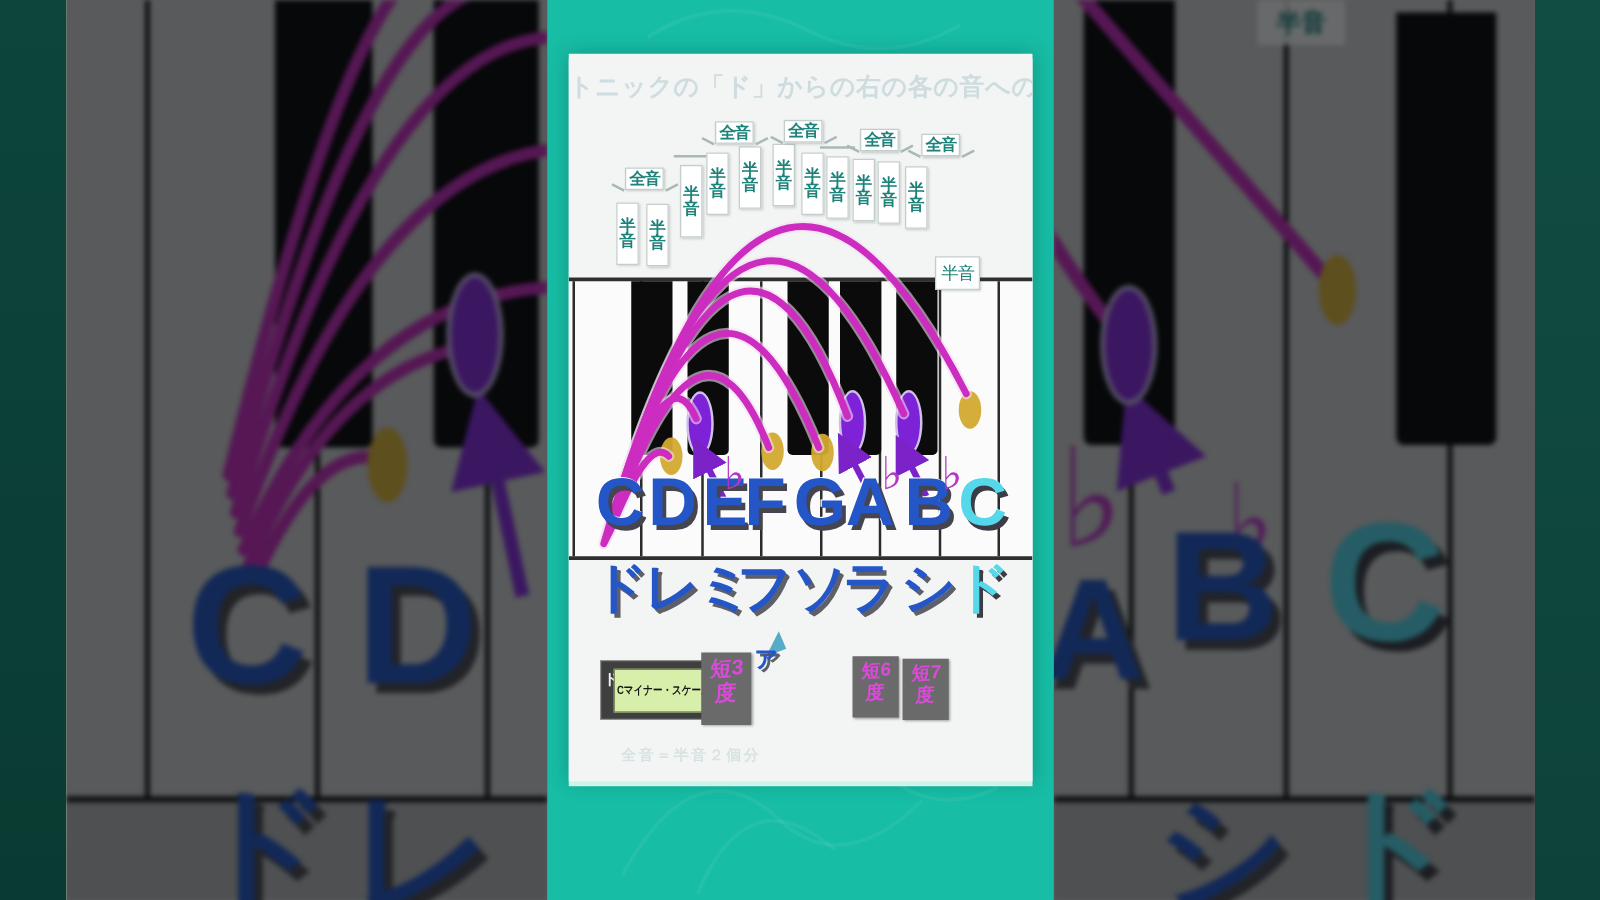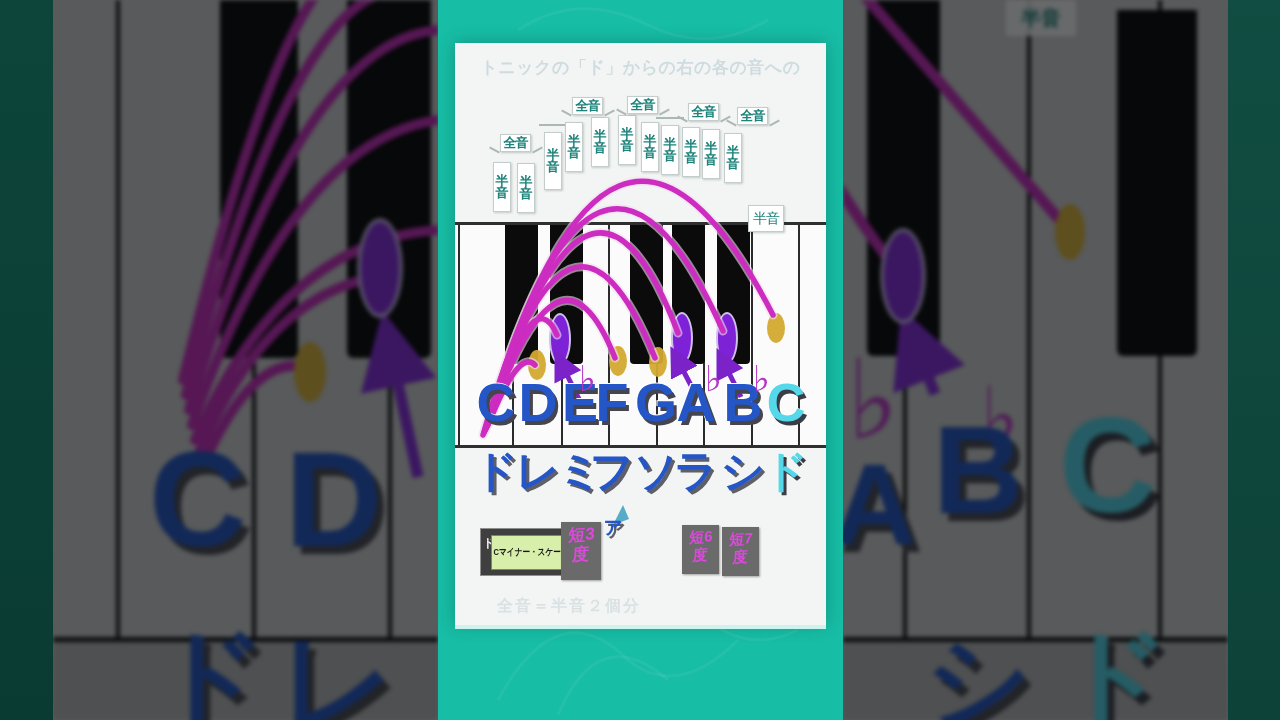--- a/index.html
+++ b/index.html
@@ -29,23 +29,23 @@
   .gdot-side{position:absolute;border-radius:50%;background:#e0b63a;}
   .hbox-side{position:absolute;background:rgba(255,255,255,.85);color:#1c827a;font-weight:bold;
              display:flex;align-items:center;justify-content:center;}
 
   
   .center-col{position:absolute;left:438px;top:0;width:405px;height:720px;background:#17bda5;}
 
   
   .panel{position:absolute;left:455px;top:43px;width:371px;height:582px;background:#f3f5f4;
          box-shadow:0 4px 0 rgba(214,248,241,.95),0 0 16px rgba(0,40,34,.28);overflow:hidden;}
-  .ftitle{position:absolute;left:0;top:13px;width:100%;text-align:center;font-size:17px;
+  .ftitle{position:absolute;left:0;top:13px;width:100%;text-align:center;font-size:20px;
           font-weight:bold;color:#b9cdd4;opacity:.62;white-space:nowrap;letter-spacing:.5px;}
-  .ffoot{position:absolute;left:42px;top:553px;font-size:16px;font-weight:bold;color:#9fb6bd;
+  .ffoot{position:absolute;left:42px;top:553px;font-size:12px;font-weight:bold;color:#9fb6bd;
          opacity:.30;letter-spacing:2px;white-space:nowrap;}
 
   
   .kb{position:absolute;left:0;top:179px;width:371px;height:226px;background:#fafbfa;
       border-top:3px solid #2f2f2f;border-bottom:3px solid #2f2f2f;}
   .kb .kline{position:absolute;top:0;width:2px;height:100%;background:#2b2b2b;}
   .kb .bk{position:absolute;top:0;height:139px;background:#0b0b0b;border-radius:0 0 4px 4px;}
 
   
   .gdot{position:absolute;border-radius:50%;background:#d3a92f;opacity:.95;}

